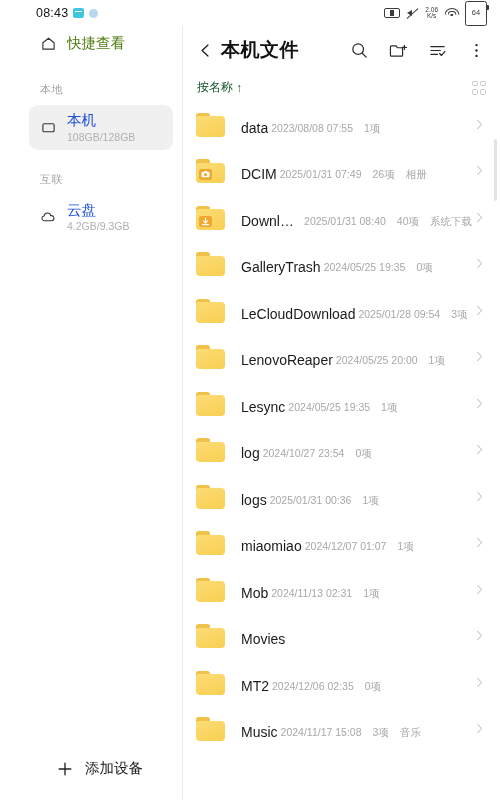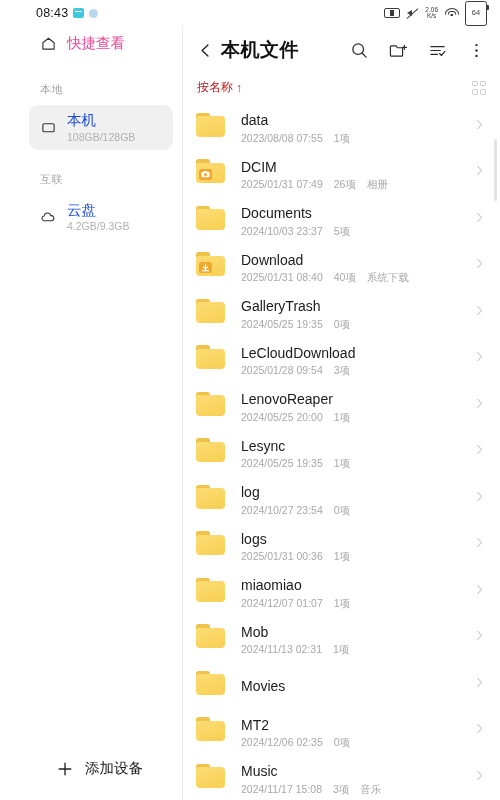--- a/index.html
+++ b/index.html
@@ -57,21 +57,21 @@
   }
   .app-title {
     font-size: 25px; color: #111; font-weight: 600;
     padding: 20px 0 26px 20px; letter-spacing: .5px;
   }
   .nav-row {
     display: flex; align-items: center; gap: 11px;
     height: 34px; margin: 0 9px; padding-left: 11px;
     border-radius: 9px; cursor: pointer;
   }
-  .nav-row .label { font-size: 14.5px; color: #ec4899; }
+  .nav-row .label { font-size: 14.5px; color: #4d7c0f; }
   .nav-section {
     font-size: 11px; color: #a3a3a3; padding: 22px 0 8px 20px; letter-spacing: .4px;
   }
   .drive-row {
     display: flex; align-items: center; gap: 11px;
     margin: 0 9px; padding: 7px 0 7px 11px;
     border-radius: 9px; cursor: pointer;
   }
   .drive-row.selected { background: #f0f0f0; }
   .drive-text { display: flex; flex-direction: column; gap: 2px; }
@@ -89,21 +89,21 @@
   .main { flex: 1; display: flex; flex-direction: column; min-width: 0; position: relative; background:#fff; }
   .main-header {
     display: flex; align-items: center; height: 48px; padding: 0 13px 0 12px; flex: 0 0 48px;
   }
   .back-chevron { width: 20px; height: 20px; display:flex; align-items:center; justify-content:center; cursor:pointer; }
   .main-title { font-size: 19px; color: #111; font-weight: 600; margin-left: 6px; letter-spacing: .5px; }
   .header-actions { margin-left: auto; display: flex; align-items: center; gap: 18px; }
   .hicon { width: 21px; height: 21px; display:flex; align-items:center; justify-content:center; cursor:pointer; }
 
   .sortbar { display:flex; align-items:center; height: 27px; padding: 0 14px 0 14px; flex: 0 0 27px; }
-  .sort-label { font-size: 12px; color: #b91c1c; display:flex; align-items:center; gap:3px; cursor:pointer; }
+  .sort-label { font-size: 12px; color: #14532d; display:flex; align-items:center; gap:3px; cursor:pointer; }
   .grid-toggle { margin-left: auto; width: 14px; height: 14px; display:grid;
      grid-template-columns: 1fr 1fr; grid-template-rows: 1fr 1fr; gap: 2.5px; cursor:pointer; }
   .grid-toggle i { border: 1.3px solid #c9c9c9; border-radius: 1.5px; }
 
   
   .list { flex: 1; overflow: hidden; position: relative; }
   .file-row {
     display: flex; align-items: center; height: 46.5px; padding: 0 14px 0 12px; cursor: pointer;
   }
   .folder-ico { width: 34px; flex: 0 0 34px; height: 28px; position: relative; margin-right: 12px; }
@@ -114,21 +114,21 @@
   .folder-ico .body {
     position: absolute; left: 1px; top: 6px; width: 29px; height: 20.5px;
     background: #fcd766; border-radius: 2.5px 4px 4px 4px;
     background-image: linear-gradient(160deg,#fcdc75 0%,#f8cf52 100%);
   }
   .folder-ico .badge {
     position: absolute; left: 3.5px; top: 12.5px; width: 13px; height: 11px;
     background: #f0a82e; border-radius: 2.5px;
     display: flex; align-items: center; justify-content: center;
   }
-  .file-meta { flex: 1; min-width: 0; display: flex; flex-direction: column; gap: 3px; margin-top: 8px; }
+  .file-meta { flex: 1; min-width: 0; display: flex; flex-direction: row; gap: 3px; margin-top: 8px; }
   .file-name { font-size: 14px; color: #1b1b1b; line-height: 1.2; white-space: nowrap; overflow:hidden; text-overflow:ellipsis; }
   .file-sub { display: flex; align-items: center; gap: 11px; }
   .file-sub span { font-size: 10.5px; color: #a8a8a8; line-height: 1.2; white-space: nowrap; }
   .row-chevron { width: 14px; flex: 0 0 14px; display:flex; align-items:center; justify-content:center; }
 
   .scrollbar {
     position: absolute; right: 3px; top: 38px; width: 3.5px; height: 62px;
     background: #e3e3e3; border-radius: 2px;
   }
 </style>
@@ -310,38 +310,20 @@
             <div class="row-chevron">
               <svg width="11" height="11" viewBox="0 0 12 12">
                 <path d="M4 1.6 8.3 6 4 10.4" fill="none" stroke="#c4c4c4" stroke-width="1.1" stroke-linecap="round" stroke-linejoin="round"></path>
               </svg>
             </div>
           </div>
           <div class="file-row">
             <div class="folder-ico">
               <span class="tab"></span>
               <span class="body"></span>
-            </div>
-            <div class="file-meta">
-              <div class="file-name">Documents</div>
-              <div class="file-sub">
-                <span>2024/10/03 23:37</span>
-                <span>5项</span>
-              </div>
-            </div>
-            <div class="row-chevron">
-              <svg width="11" height="11" viewBox="0 0 12 12">
-                <path d="M4 1.6 8.3 6 4 10.4" fill="none" stroke="#c4c4c4" stroke-width="1.1" stroke-linecap="round" stroke-linejoin="round"></path>
-              </svg>
-            </div>
-          </div>
-          <div class="file-row">
-            <div class="folder-ico">
-              <span class="tab"></span>
-              <span class="body"></span>
               <span class="badge">
                 <svg width="9" height="9" viewBox="0 0 12 12">
                   <path d="M6 1.4v6.3M3.3 5.3 6 8.1l2.7-2.8M2 10.2h8" stroke="#fff" stroke-width="1.5" stroke-linecap="round" stroke-linejoin="round" fill="none"></path>
                 </svg>
               </span>
             </div>
             <div class="file-meta">
               <div class="file-name">Download</div>
               <div class="file-sub">
                 <span>2025/01/31 08:40</span>

